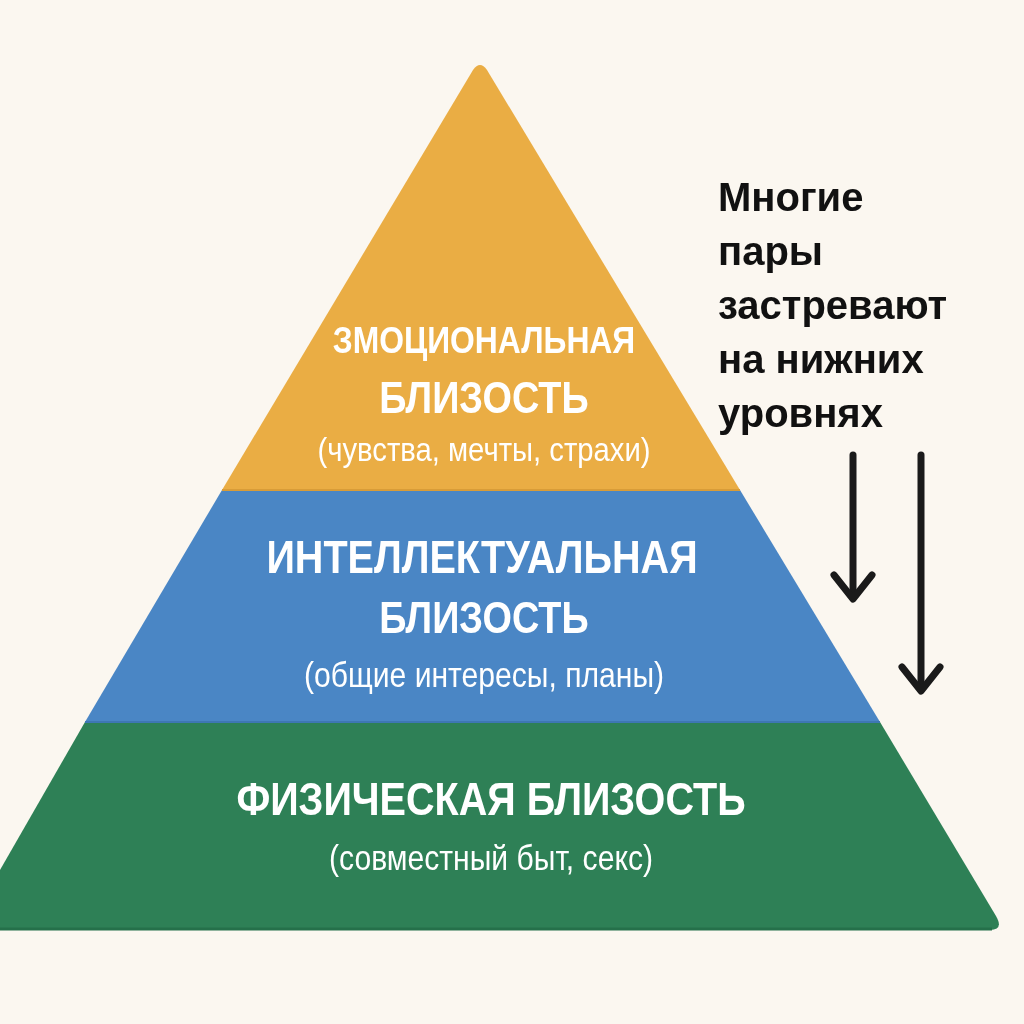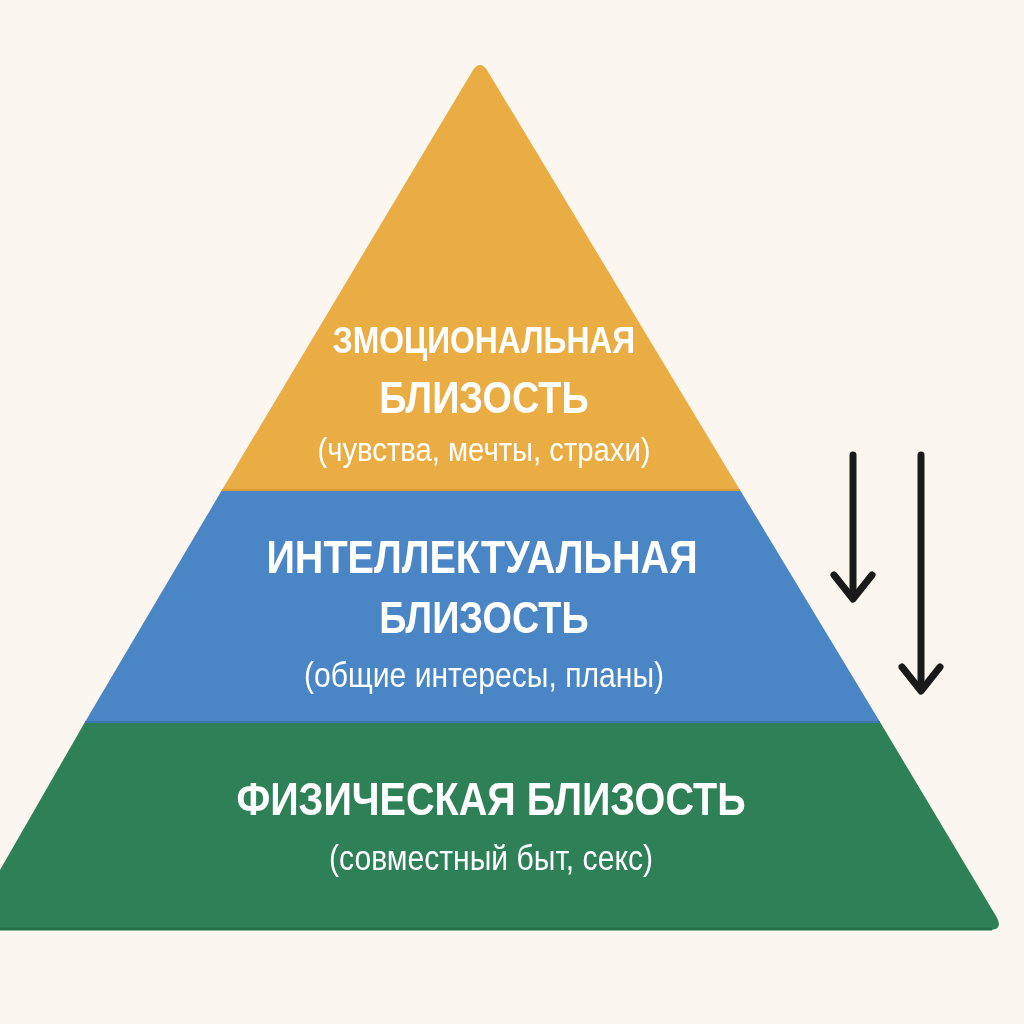--- a/index.html
+++ b/index.html
@@ -82,13 +82,20 @@
   <div class="lbl cond t-top-2">БЛИЗОСТЬ</div>
   <div class="lbl cond t-top-3">(чувства, мечты, страхи)</div>
 
   <div class="lbl cond t-mid-1">ИНТЕЛЛЕКТУАЛЬНАЯ</div>
   <div class="lbl cond t-mid-2">БЛИЗОСТЬ</div>
   <div class="lbl cond t-mid-3">(общие интересы, планы)</div>
 
   <div class="lbl cond t-bot-1">ФИЗИЧЕСКАЯ БЛИЗОСТЬ</div>
   <div class="lbl cond t-bot-2">(совместный быт, секс)</div>
 
+  <div class="note">
+    <span>Многие</span>
+    <span>пары</span>
+    <span>застревают</span>
+    <span>на нижних</span>
+    <span>уровнях</span>
+  </div>
 </div>
 
 </body></html>

